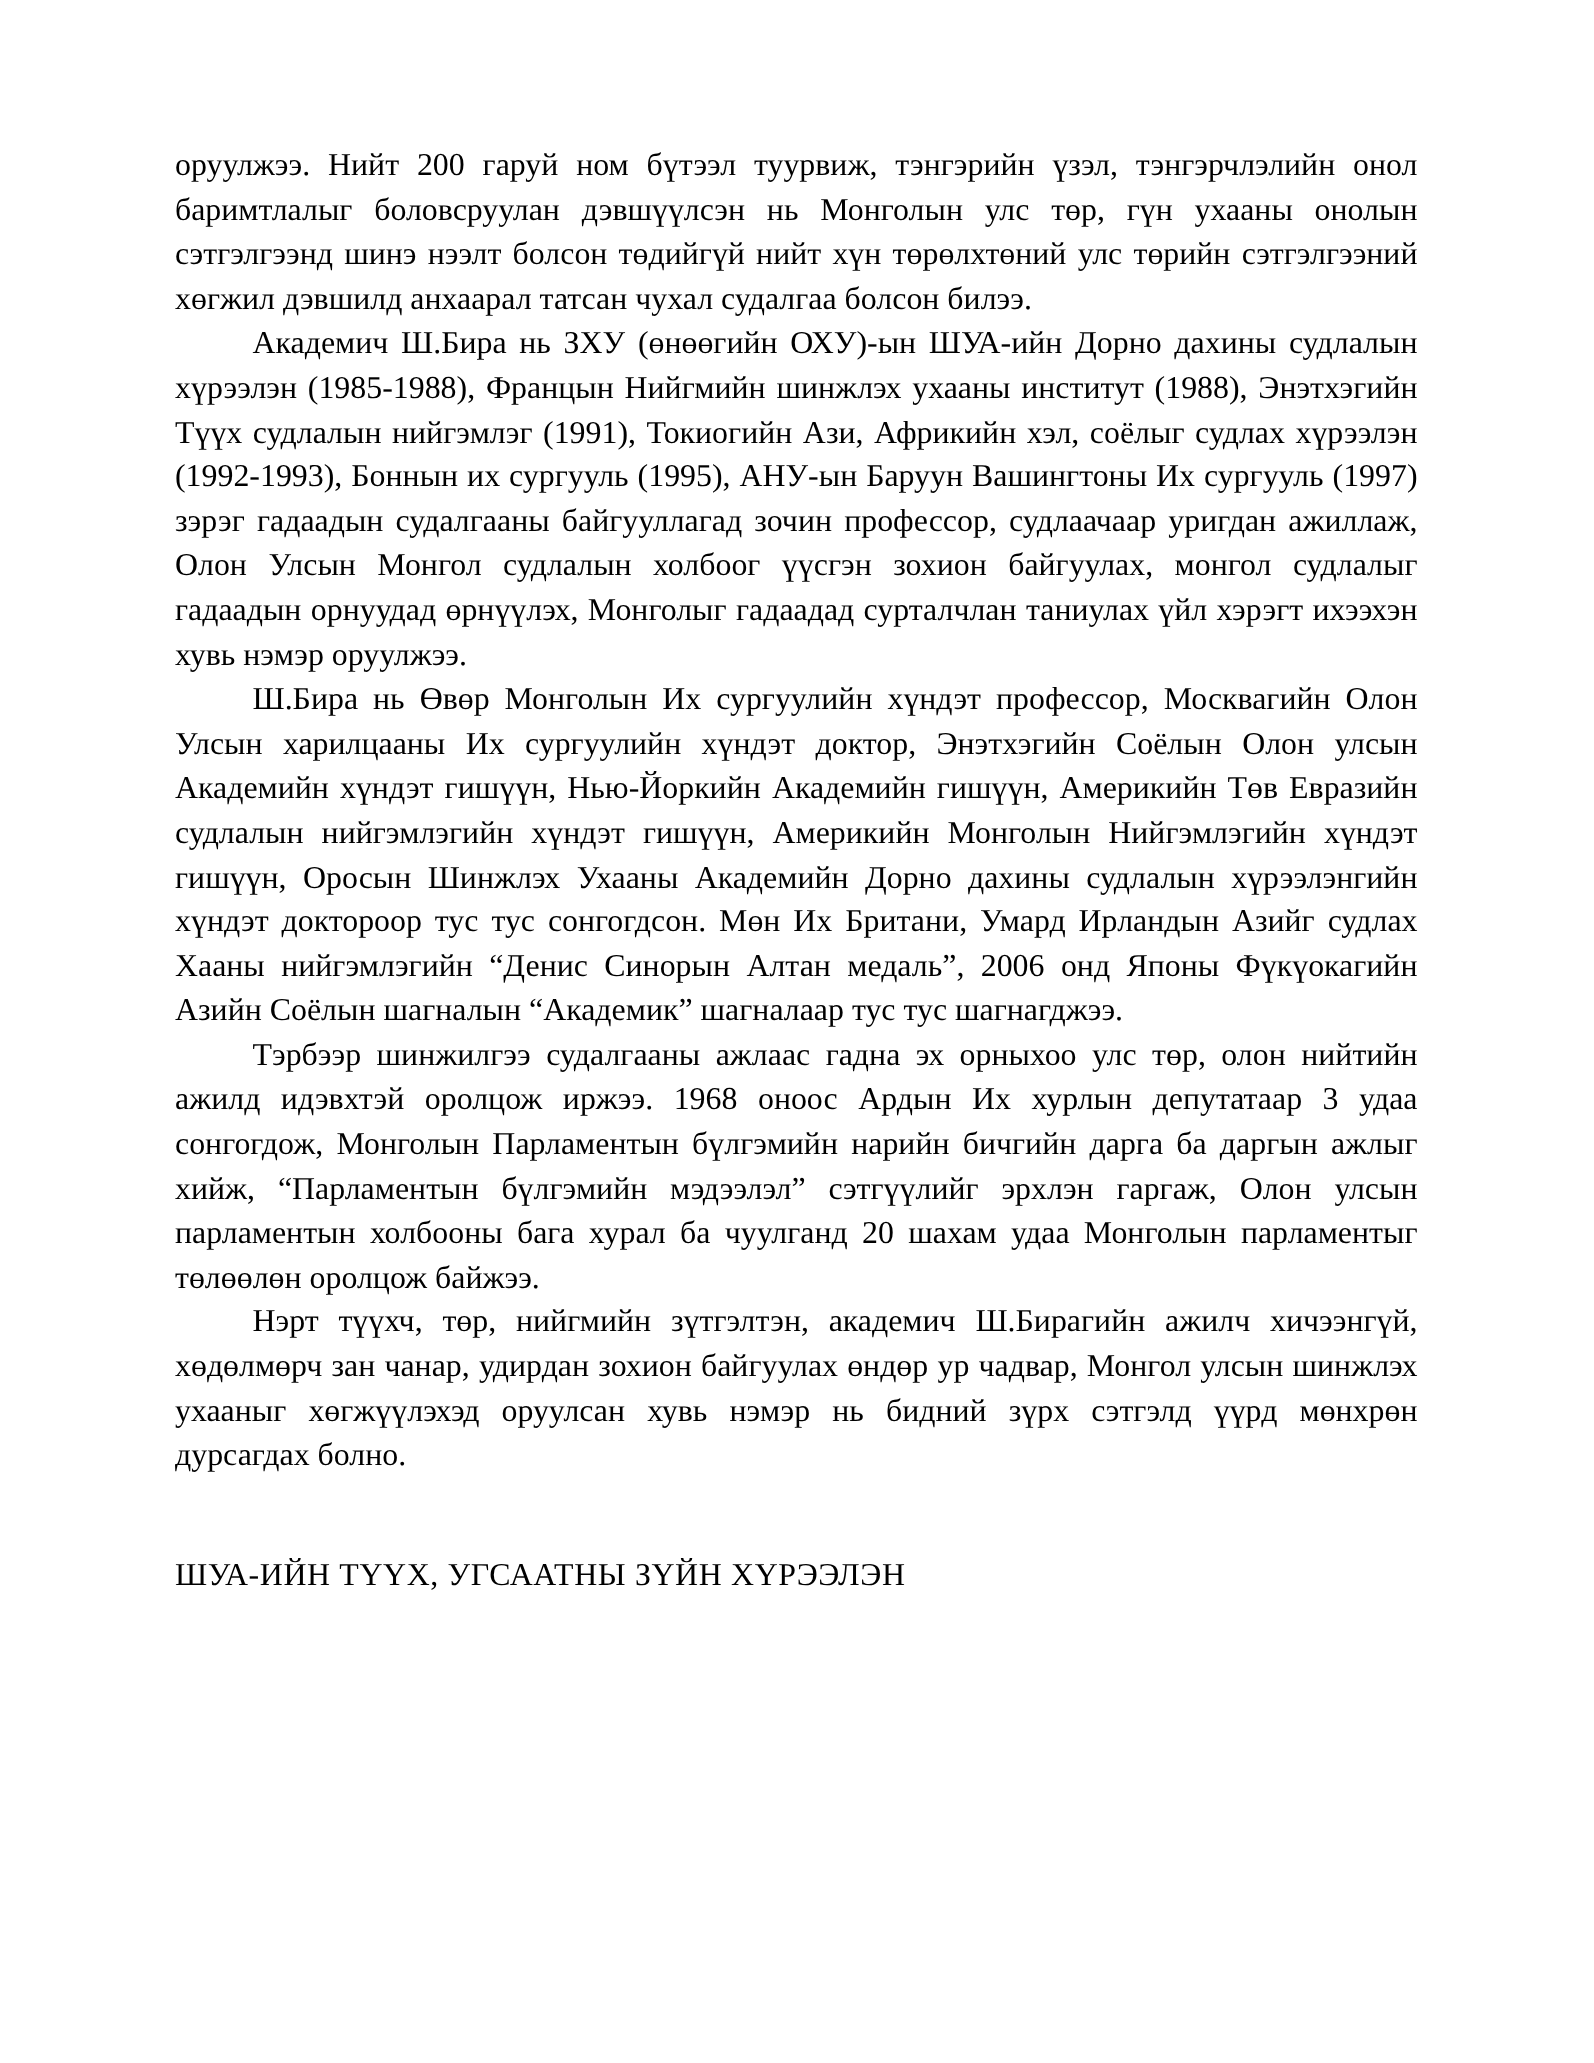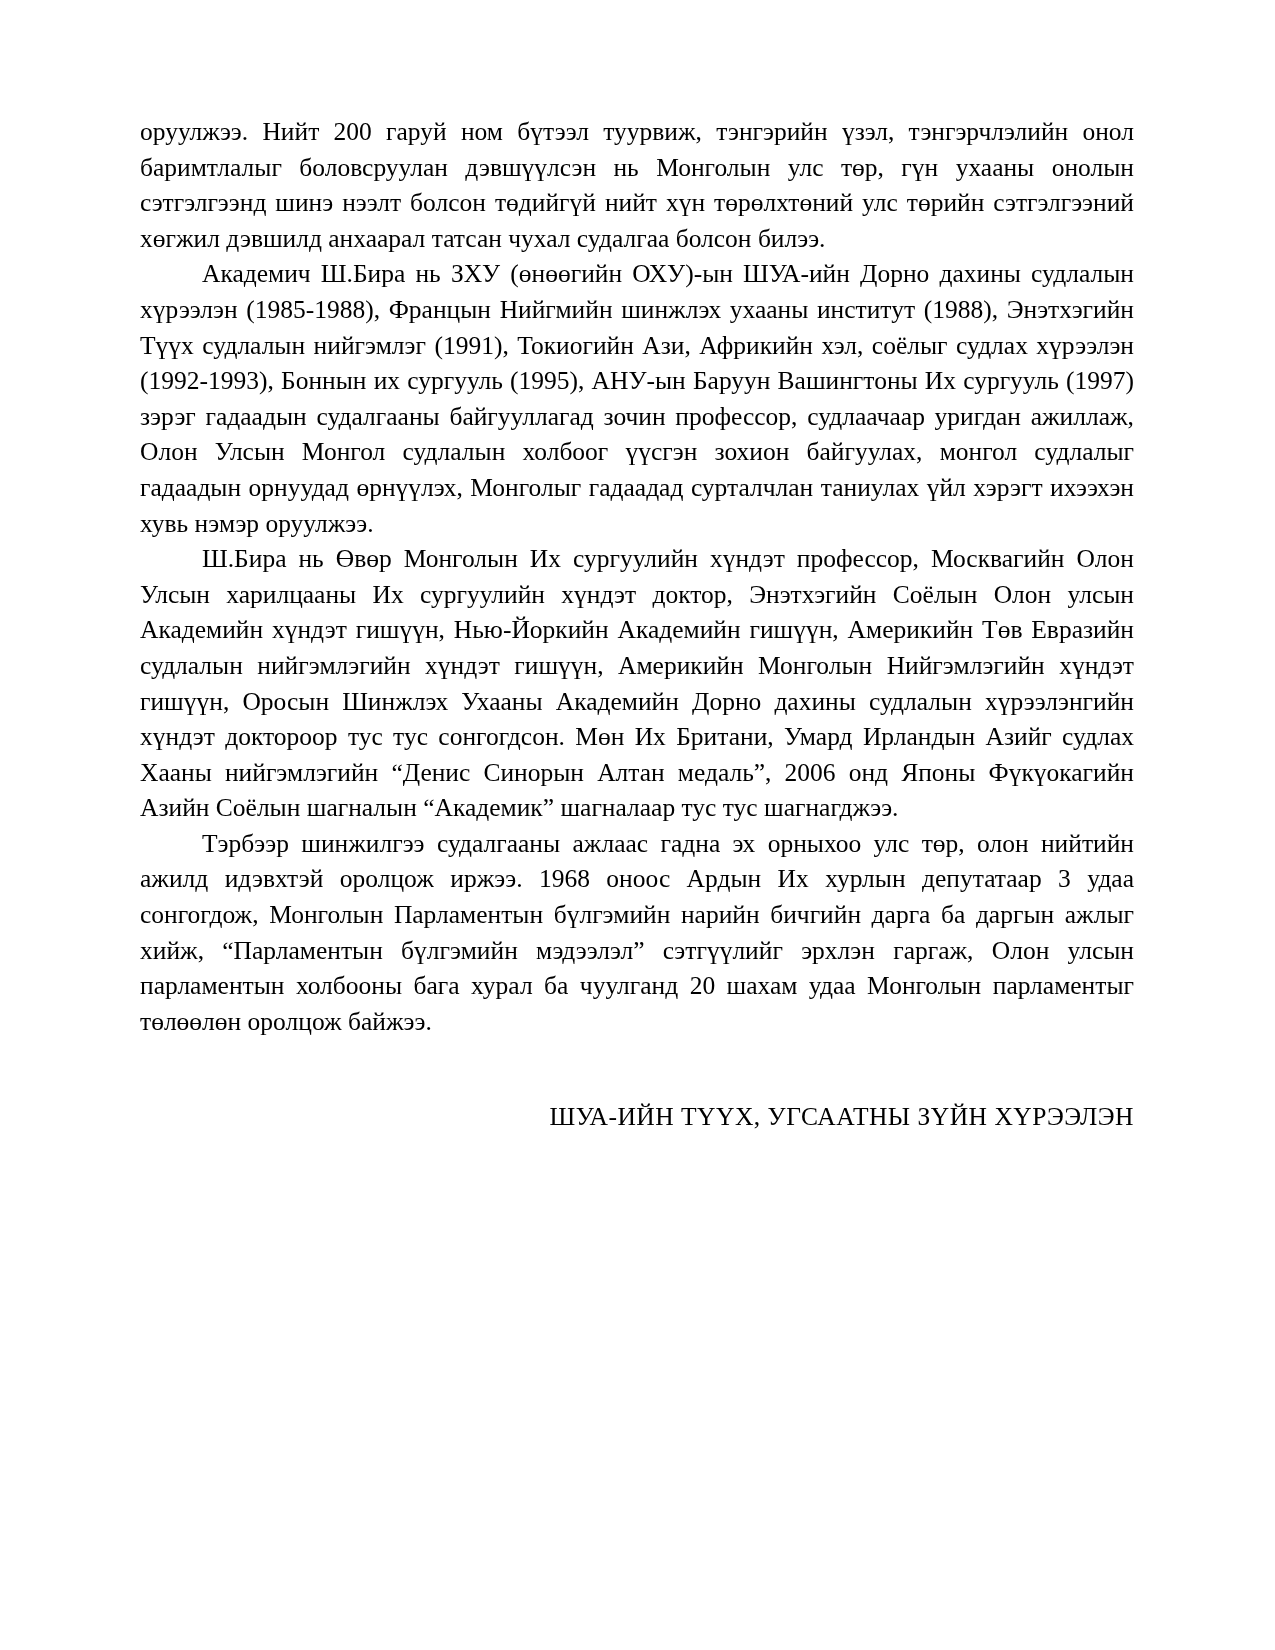--- a/index.html
+++ b/index.html
@@ -24,29 +24,30 @@
     margin: 0;
     padding: 0;
     text-align: justify;
     text-justify: inter-word;
   }
   .body-text p.indented {
     text-indent: 62px;
   }
   .doc-footer {
     margin-top: 60px;
-    text-align: right;
+    text-align: left;
     letter-spacing: 0.5px;
     white-space: nowrap;
   }
 </style>
 </head>
 <body>
 
 <div class="page">
   <div class="body-text" id="body-text">
       <p class="">оруулжээ. Нийт 200 гаруй ном бүтээл туурвиж, тэнгэрийн үзэл, тэнгэрчлэлийн онол баримтлалыг боловсруулан дэвшүүлсэн нь Монголын улс төр, гүн ухааны онолын сэтгэлгээнд шинэ нээлт болсон төдийгүй нийт хүн төрөлхтөний улс төрийн сэтгэлгээний хөгжил дэвшилд анхаарал татсан чухал судалгаа болсон билээ.</p>
       <p class="indented">Академич Ш.Бира нь ЗХУ (өнөөгийн ОХУ)-ын ШУА-ийн Дорно дахины судлалын хүрээлэн (1985-1988), Францын Нийгмийн шинжлэх ухааны институт (1988), Энэтхэгийн Түүх судлалын нийгэмлэг (1991), Токиогийн Ази, Африкийн хэл, соёлыг судлах хүрээлэн (1992-1993), Боннын их сургууль (1995),  АНУ-ын Баруун Вашингтоны Их сургууль (1997) зэрэг гадаадын судалгааны байгууллагад зочин профессор, судлаачаар уригдан ажиллаж, Олон Улсын Монгол судлалын холбоог үүсгэн зохион байгуулах, монгол судлалыг гадаадын орнуудад өрнүүлэх, Монголыг гадаадад сурталчлан таниулах үйл хэрэгт ихээхэн хувь нэмэр оруулжээ.</p>
       <p class="indented">Ш.Бира нь Өвөр Монголын Их сургуулийн хүндэт профессор, Москвагийн Олон Улсын харилцааны Их сургуулийн хүндэт доктор, Энэтхэгийн Соёлын Олон улсын Академийн хүндэт гишүүн, Нью-Йоркийн Академийн гишүүн, Америкийн Төв Евразийн судлалын нийгэмлэгийн хүндэт гишүүн, Америкийн Монголын Нийгэмлэгийн хүндэт гишүүн, Оросын Шинжлэх Ухааны Академийн Дорно дахины судлалын хүрээлэнгийн хүндэт доктороор тус тус сонгогдсон. Мөн Их Британи, Умард Ирландын Азийг судлах Хааны нийгэмлэгийн “Денис Синорын Алтан медаль”, 2006 онд Японы Фүкүокагийн Азийн Соёлын шагналын “Академик” шагналаар тус тус шагнагджээ.</p>
       <p class="indented">Тэрбээр шинжилгээ судалгааны ажлаас гадна эх орныхоо улс төр, олон нийтийн ажилд идэвхтэй оролцож иржээ. 1968 оноос Ардын Их хурлын депутатаар 3 удаа сонгогдож, Монголын Парламентын бүлгэмийн нарийн бичгийн дарга ба даргын ажлыг хийж, “Парламентын бүлгэмийн мэдээлэл” сэтгүүлийг эрхлэн гаргаж, Олон улсын парламентын холбооны бага хурал ба чуулганд 20 шахам удаа Монголын парламентыг төлөөлөн оролцож байжээ.</p>
+      <p class="indented">Нэрт түүхч, төр, нийгмийн зүтгэлтэн, академич Ш.Бирагийн ажилч хичээнгүй, хөдөлмөрч зан чанар, удирдан зохион байгуулах өндөр ур чадвар, Монгол улсын шинжлэх ухааныг хөгжүүлэхэд оруулсан хувь нэмэр нь бидний зүрх сэтгэлд үүрд мөнхрөн дурсагдах болно.</p>
     </div>
   <div class="doc-footer">ШУА-ИЙН ТҮҮХ, УГСААТНЫ ЗҮЙН ХҮРЭЭЛЭН</div>
 </div>
 
 </body></html>

